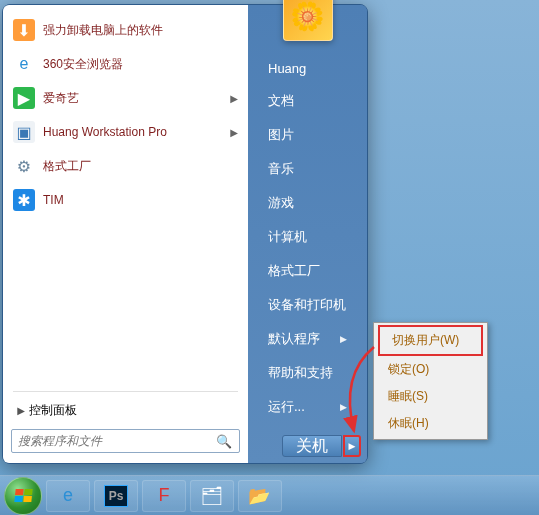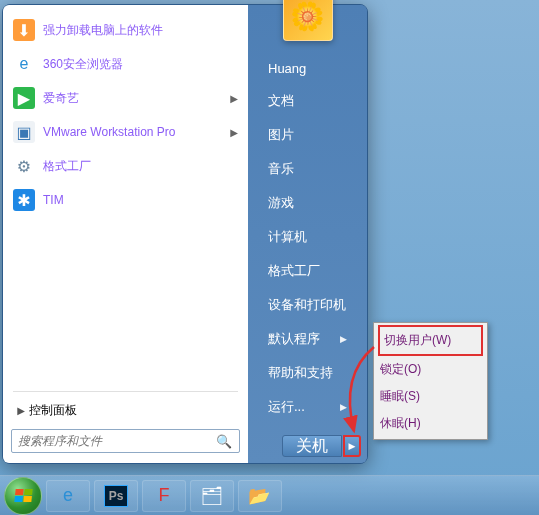--- a/index.html
+++ b/index.html
@@ -46,21 +46,21 @@
   .app-icon {
     width: 22px;
     height: 22px;
     margin-right: 8px;
     display: flex;
     align-items: center;
     justify-content: center;
     font-size: 16px;
     border-radius: 3px;
   }
-  .app-label { flex: 1; color: #8b5cf6; }
+  .app-label { flex: 1; color: #7f1d1d; }
   .app-chevron { color: #666; font-size: 10px; }
   .separator { height: 1px; background: #e0e0e0; margin: 4px 8px; }
   .all-programs {
     display: flex;
     align-items: center;
     padding: 6px 8px;
     cursor: pointer;
   }
   .all-programs .chev { width: 16px; text-align: center; color: #555; font-size: 10px; }
   .search-area {
@@ -148,23 +148,23 @@
     position: absolute;
     left: 373px;
     top: 322px;
     width: 115px;
     background: #f0f0f0;
     border: 1px solid #999;
     box-shadow: 2px 2px 6px rgba(0,0,0,0.3);
     padding: 2px;
   }
   .cm-item {
-    padding: 5px 4px;
+    padding: 5px 12px;
     font-size: 12px;
-    color: #701a75;
+    color: #a16207;
     cursor: pointer;
   }
   .cm-highlight {
     border: 2px solid #e03030;
     margin: 0 2px;
   }
 
   .arrow-annotation {
     position: absolute;
     left: 310px;
@@ -237,21 +237,21 @@
           <div class="app-icon" style="background: transparent; color: rgb(43, 143, 214);">e</div>
           <span class="app-label">360安全浏览器</span>
         </div>
         <div class="app-item">
           <div class="app-icon" style="background: rgb(45, 184, 77); color: rgb(255, 255, 255);">▶</div>
           <span class="app-label">爱奇艺</span>
           <span class="app-chevron">▶</span>
         </div>
         <div class="app-item">
           <div class="app-icon" style="background: rgb(238, 242, 246); color: rgb(59, 120, 181);">▣</div>
-          <span class="app-label">VMware Workstation Pro</span>
+          <span class="app-label">Huang Workstation Pro</span>
           <span class="app-chevron">▶</span>
         </div>
         <div class="app-item">
           <div class="app-icon" style="background: transparent; color: rgb(107, 135, 159);">⚙</div>
           <span class="app-label">格式工厂</span>
         </div>
         <div class="app-item">
           <div class="app-icon" style="background: rgb(30, 136, 229); color: rgb(255, 255, 255);">✱</div>
           <span class="app-label">TIM</span>
         </div>

